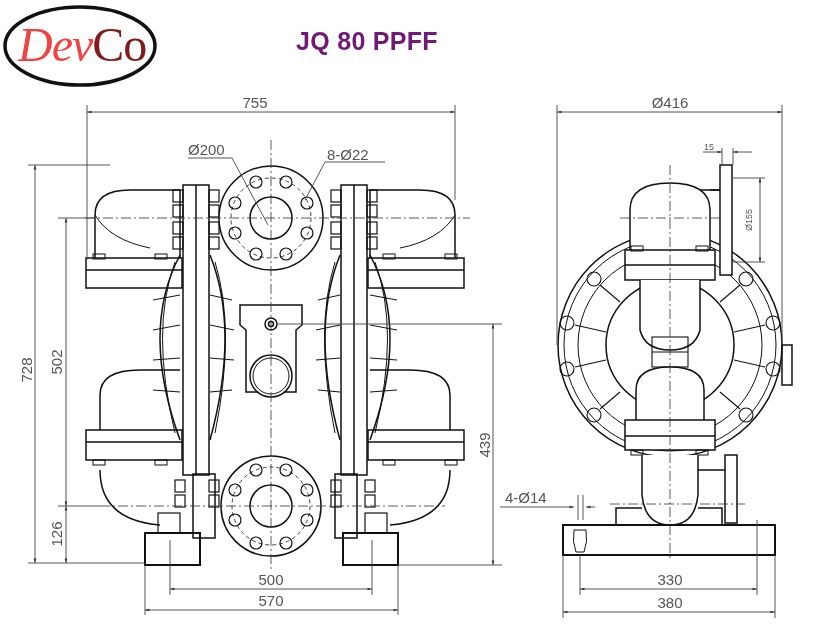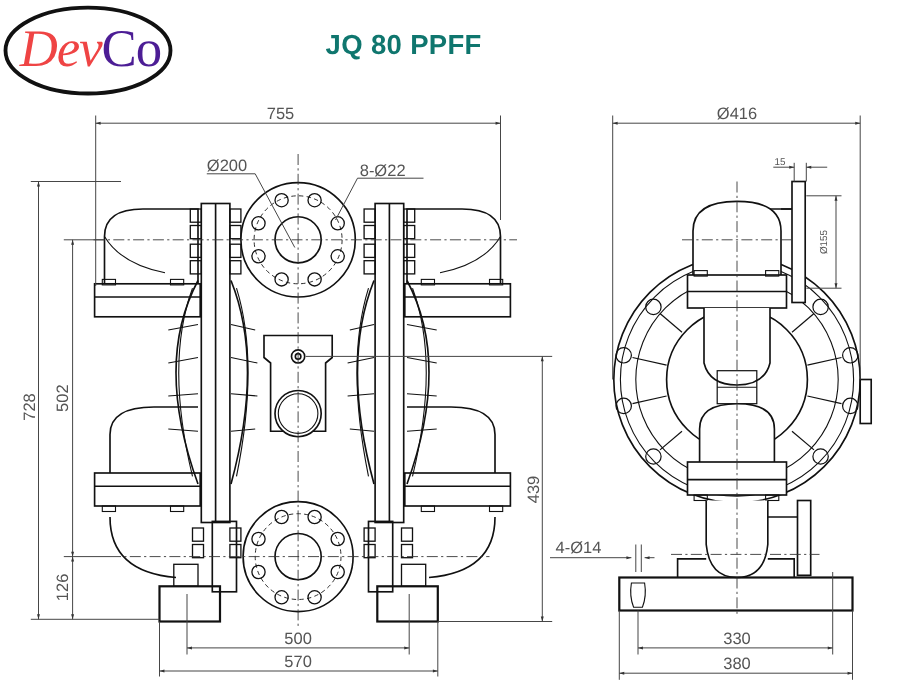--- a/index.html
+++ b/index.html
@@ -1,21 +1,21 @@
 <!DOCTYPE html>
 <html><head>
 <meta charset="utf-8">
 <style>
   html, body { margin:0; padding:0; background:#ffffff; }
   body { width:823px; height:628px; position:relative; overflow:hidden; font-family:"Liberation Sans", sans-serif; }
   .logo { position:absolute; left:2px; top:4px; width:156px; height:84px; }
   .logo-text { position:absolute; left:16px; top:12px; font-family:"Liberation Serif", serif; font-style:italic; font-size:48px; letter-spacing:-1px; line-height:58px; white-space:nowrap; }
   .logo-dev { color:#ef4444; }
-  .logo-co { color:#4c1d95; font-style:normal; font-family:"Liberation Serif", serif; }
-  .title { position:absolute; left:296px; top:27px; font-size:25px; font-weight:bold; color:#0f766e; white-space:nowrap; letter-spacing:0.3px; }
+  .logo-co { color:#7f1d1d; font-style:normal; font-family:"Liberation Serif", serif; }
+  .title { position:absolute; left:296px; top:27px; font-size:25px; font-weight:bold; color:#701a75; white-space:nowrap; letter-spacing:0.3px; }
   svg.drawing { position:absolute; left:0; top:0; }
   .dim { font-family:"Liberation Sans", sans-serif; fill:#555; font-size:15px; }
   .dim-sm { font-family:"Liberation Sans", sans-serif; fill:#555; font-size:9px; }
 </style>
 </head>
 <body>
 
 <div class="logo">
   <svg width="156" height="84" viewBox="0 0 156 84">
     <ellipse cx="78" cy="42" rx="75" ry="39" fill="#fff" stroke="#111" stroke-width="3.5"></ellipse>

